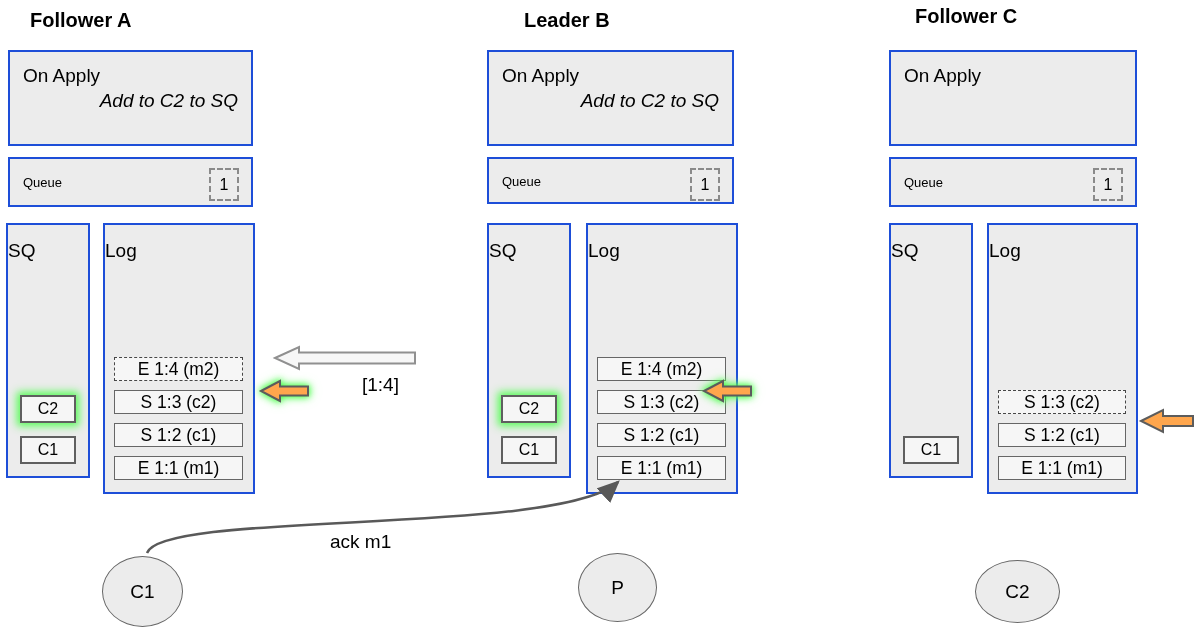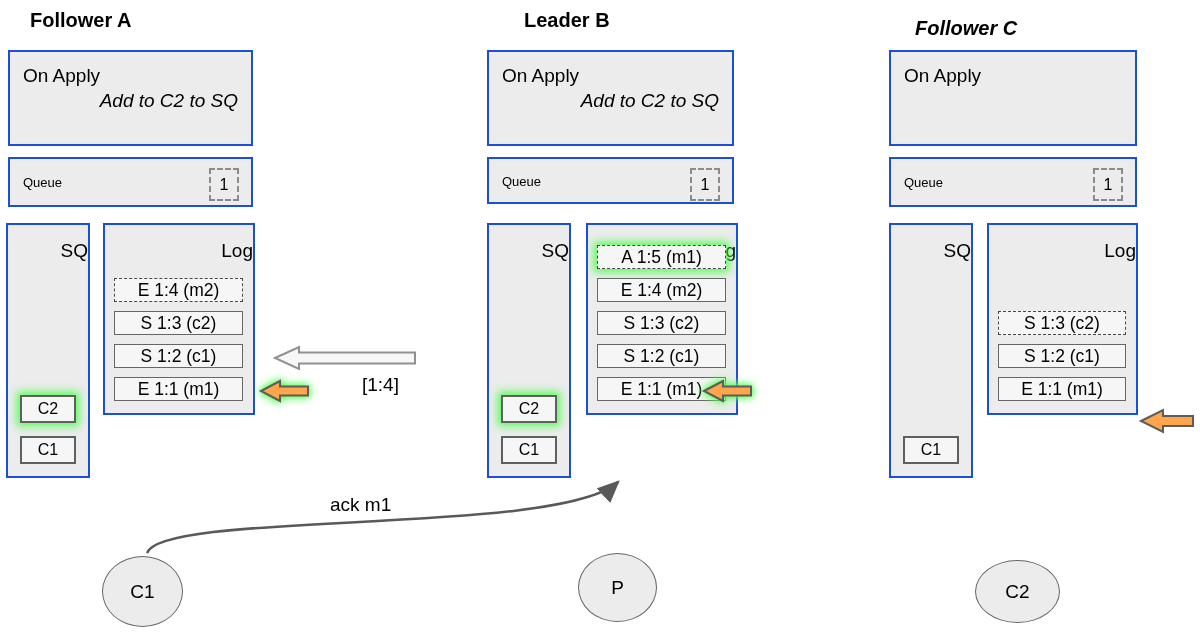--- a/index.html
+++ b/index.html
@@ -14,22 +14,22 @@
   .on-apply { top:50px; left:0; height:96px; padding:11px 13px; font-size:19px; line-height:25px; }
   .on-apply .line2 { font-style:italic;text-align:right; }
   .queue-bar { top:157px; left:0; height:50px; }
   .queue-label { position:absolute; left:13px; top:50%; transform:translateY(-50%); font-size:13px; }
   .queue-count {
     position:absolute; right:12px; top:9px; width:30px; height:33px;
     border:2px dashed #8a8a8a; box-sizing:border-box; background:transparent;
     display:flex; align-items:center; justify-content:center; font-size:16px;
   }
   .sq-box  { top:223px; width:84px; height:255px; }
-  .log-box { top:223px; height:192px; }
-  .col-label { position:absolute; top:15px; left:0; width:100%; text-align:right; font-size:19px; }
+  .log-box { top:223px; height:271px; }
+  .col-label { position:absolute; top:15px; left:0; width:100%; text-align:left; font-size:19px; }
   .sq-items {
     position:absolute; bottom:12px; left:0; right:0;
     display:flex; flex-direction:column; align-items:center; gap:13px;
   }
   .sq-item {
     width:56px; height:28px; background:#f6f6f6; border:2px solid #5f5f5f; box-sizing:border-box;
     display:flex; align-items:center; justify-content:center; font-size:16px;
   }
   .log-entries {
     position:absolute; bottom:12px; left:9px; right:10px;
@@ -95,31 +95,30 @@
     <div class="box sq-box" style="left:0;">
       <div class="col-label">SQ</div>
       <div class="sq-items">
           <div class="sq-item glow">C2</div>
           <div class="sq-item">C1</div>
         </div>
     </div>
     <div class="box log-box" style="left:99px; width:152px;">
       <div class="col-label">Log</div>
       <div class="log-entries">
-          <div class="log-entry dashed glow">A 1:5 (m1)</div>
           <div class="log-entry">E 1:4 (m2)</div>
           <div class="log-entry">S 1:3 (c2)</div>
           <div class="log-entry">S 1:2 (c1)</div>
           <div class="log-entry">E 1:1 (m1)</div>
         </div>
     </div>
   </div>
 
   <div class="node" style="left:889px; width:248px;">
-    <div class="node-title" style="left:26px; top:17px;font-style:italic;">Follower C</div>
+    <div class="node-title" style="left:26px; top:5px;">Follower C</div>
     <div class="box on-apply" style="width:248px;">
       <div>On Apply</div>
       <div class="line2"></div>
     </div>
     <div class="box queue-bar" style="width:248px;">
       <span class="queue-label">Queue</span>
       <span class="queue-count">1</span>
     </div>
     <div class="box sq-box" style="left:0;">
       <div class="col-label">SQ</div>
@@ -156,19 +155,19 @@
   <svg class="arrow-svg" style="left:90px; top:468px;" width="560" height="110" viewBox="0 0 560 110">
     <defs>
       <marker id="ah" markerWidth="10" markerHeight="8" refX="8" refY="4" orient="auto">
         <path d="M0,0 L9,4 L0,8 Z" fill="#595959"></path>
       </marker>
     </defs>
     <path d="M 57 85 C 72 42, 470 68, 528 14" fill="none" stroke="#595959" stroke-width="2.5" marker-end="url(#ah)"></path>
   </svg>
 
   <div class="float-label" style="left:362px; top:374px;">[1:4]</div>
-  <div class="float-label" style="left:330px; top:494px;">ack m1</div>
+  <div class="float-label" style="left:330px; top:531px;">ack m1</div>
 
   <div class="ellipse" style="left:102px; top:556px; width:81px; height:71px;">C1</div>
   <div class="ellipse" style="left:578px; top:553px; width:79px; height:69px;">P</div>
   <div class="ellipse" style="left:975px; top:560px; width:85px; height:63px;">C2</div>
 
 </div>
 
 </body></html>

